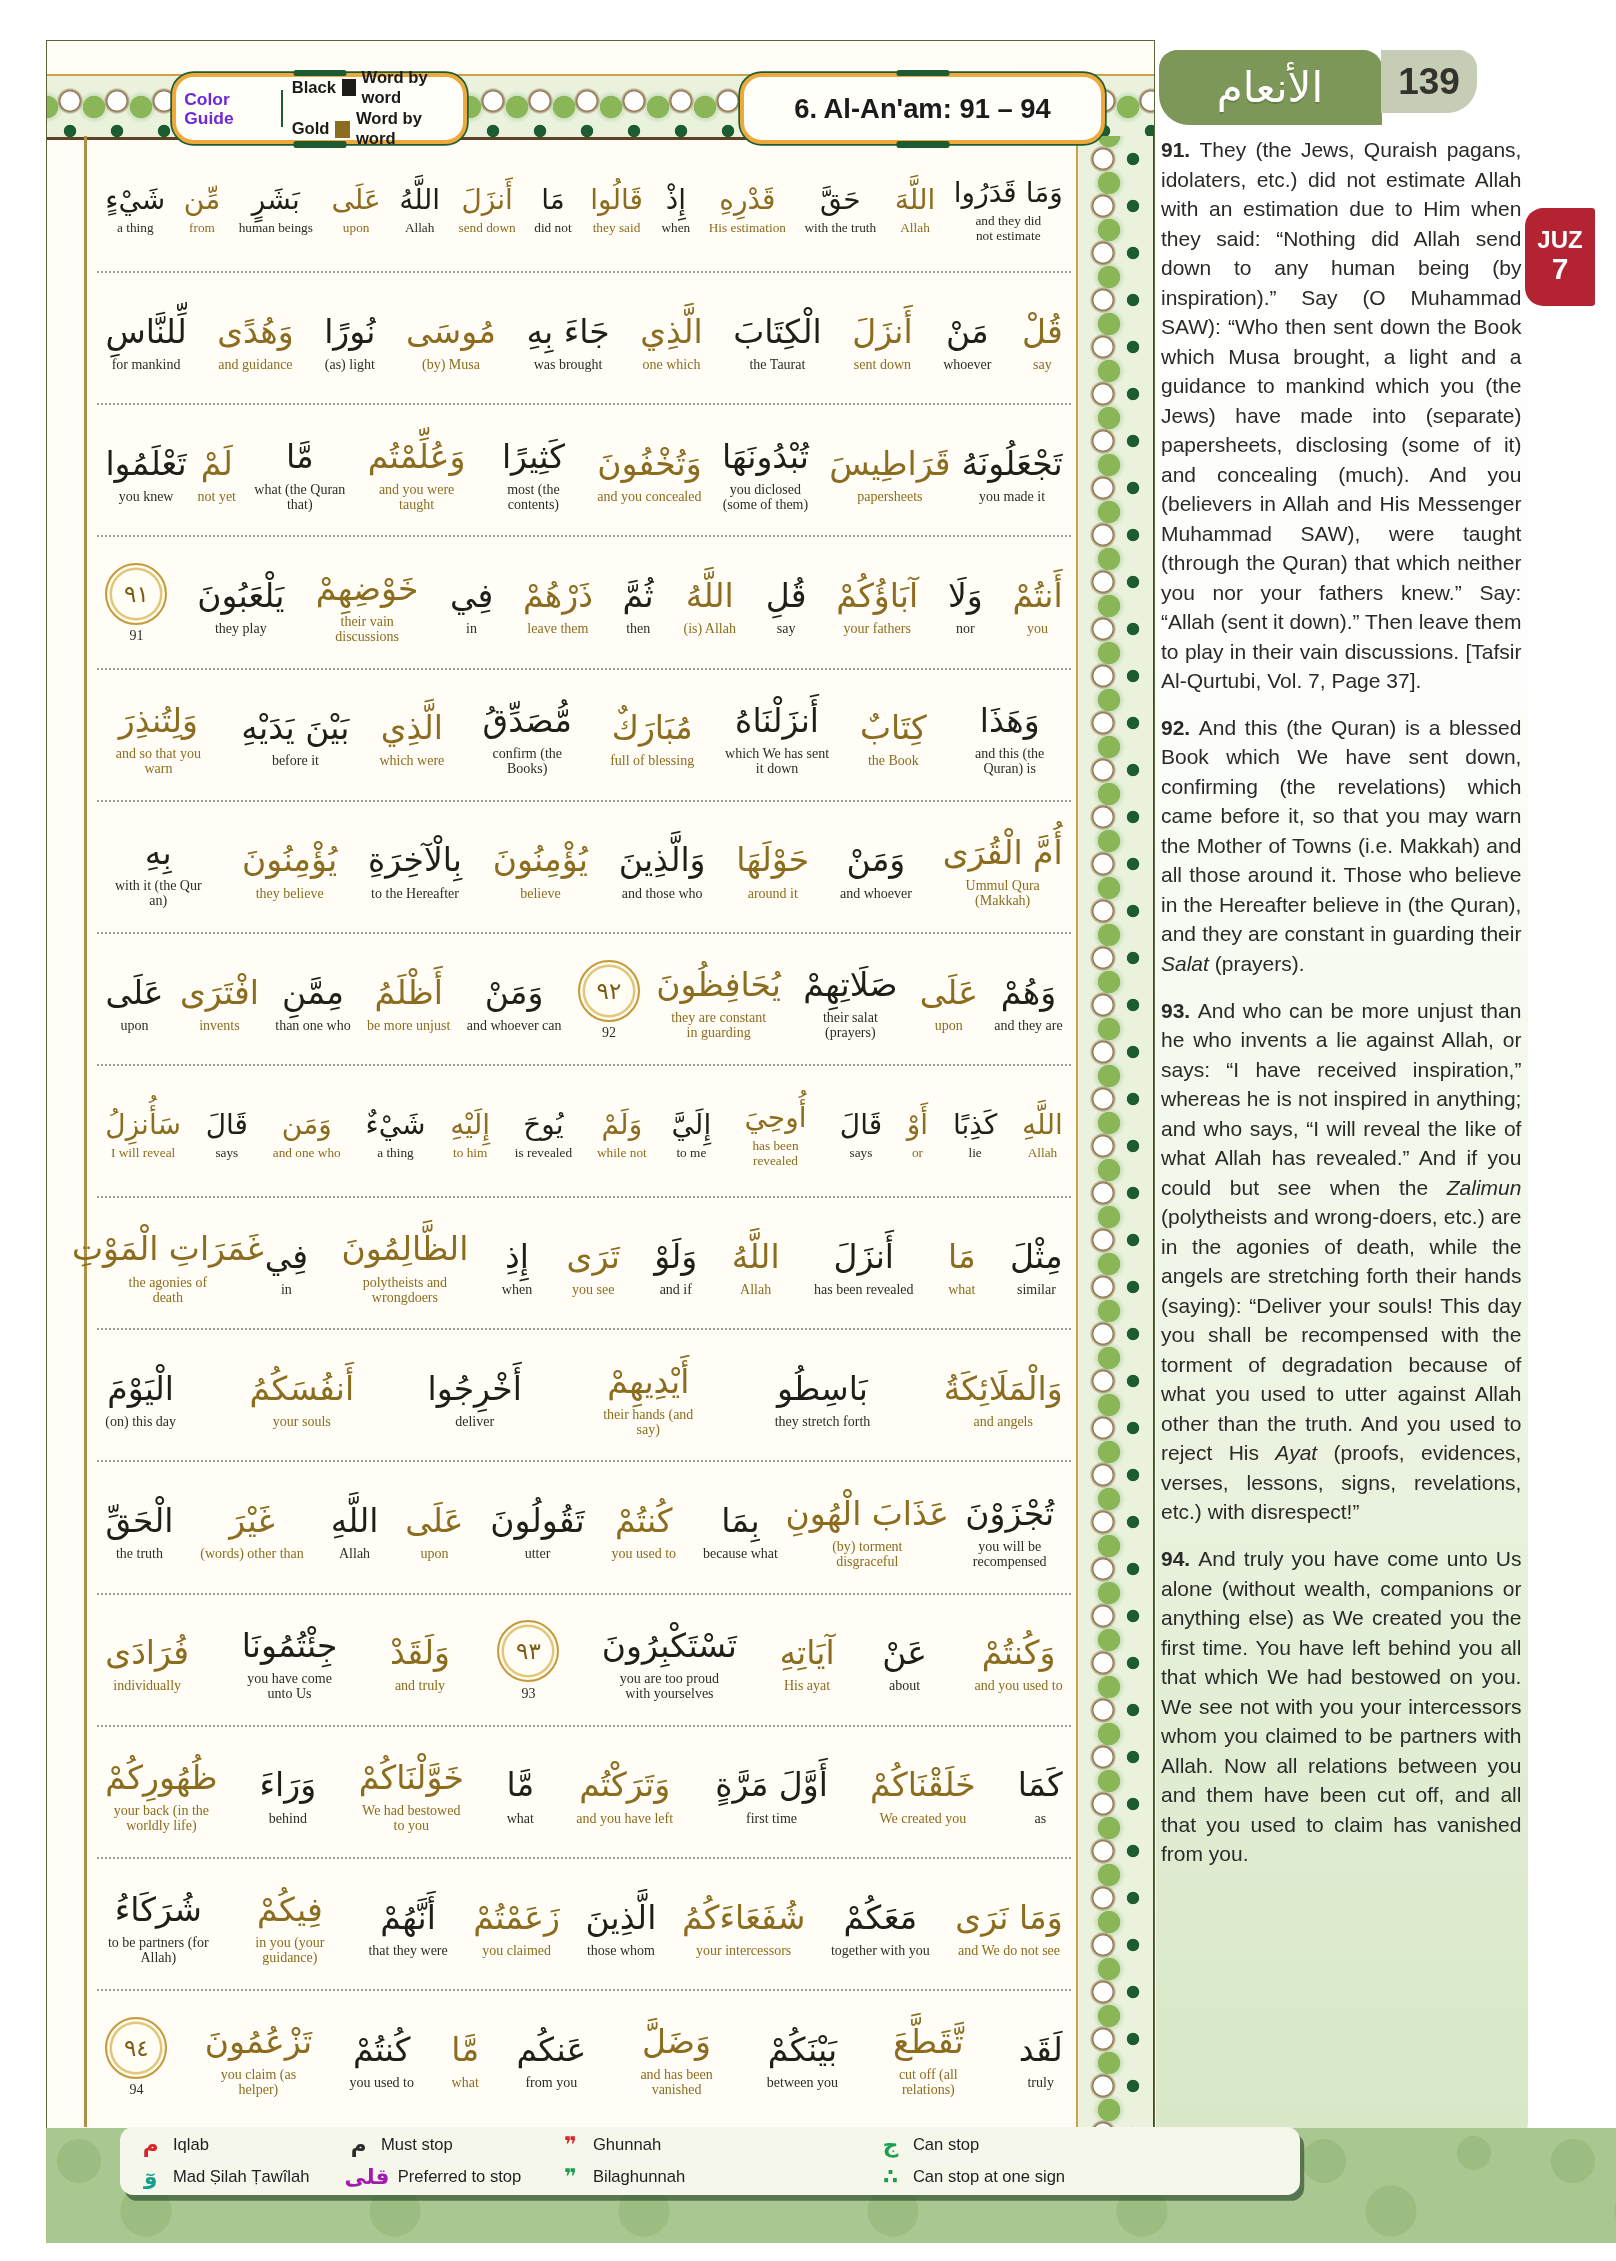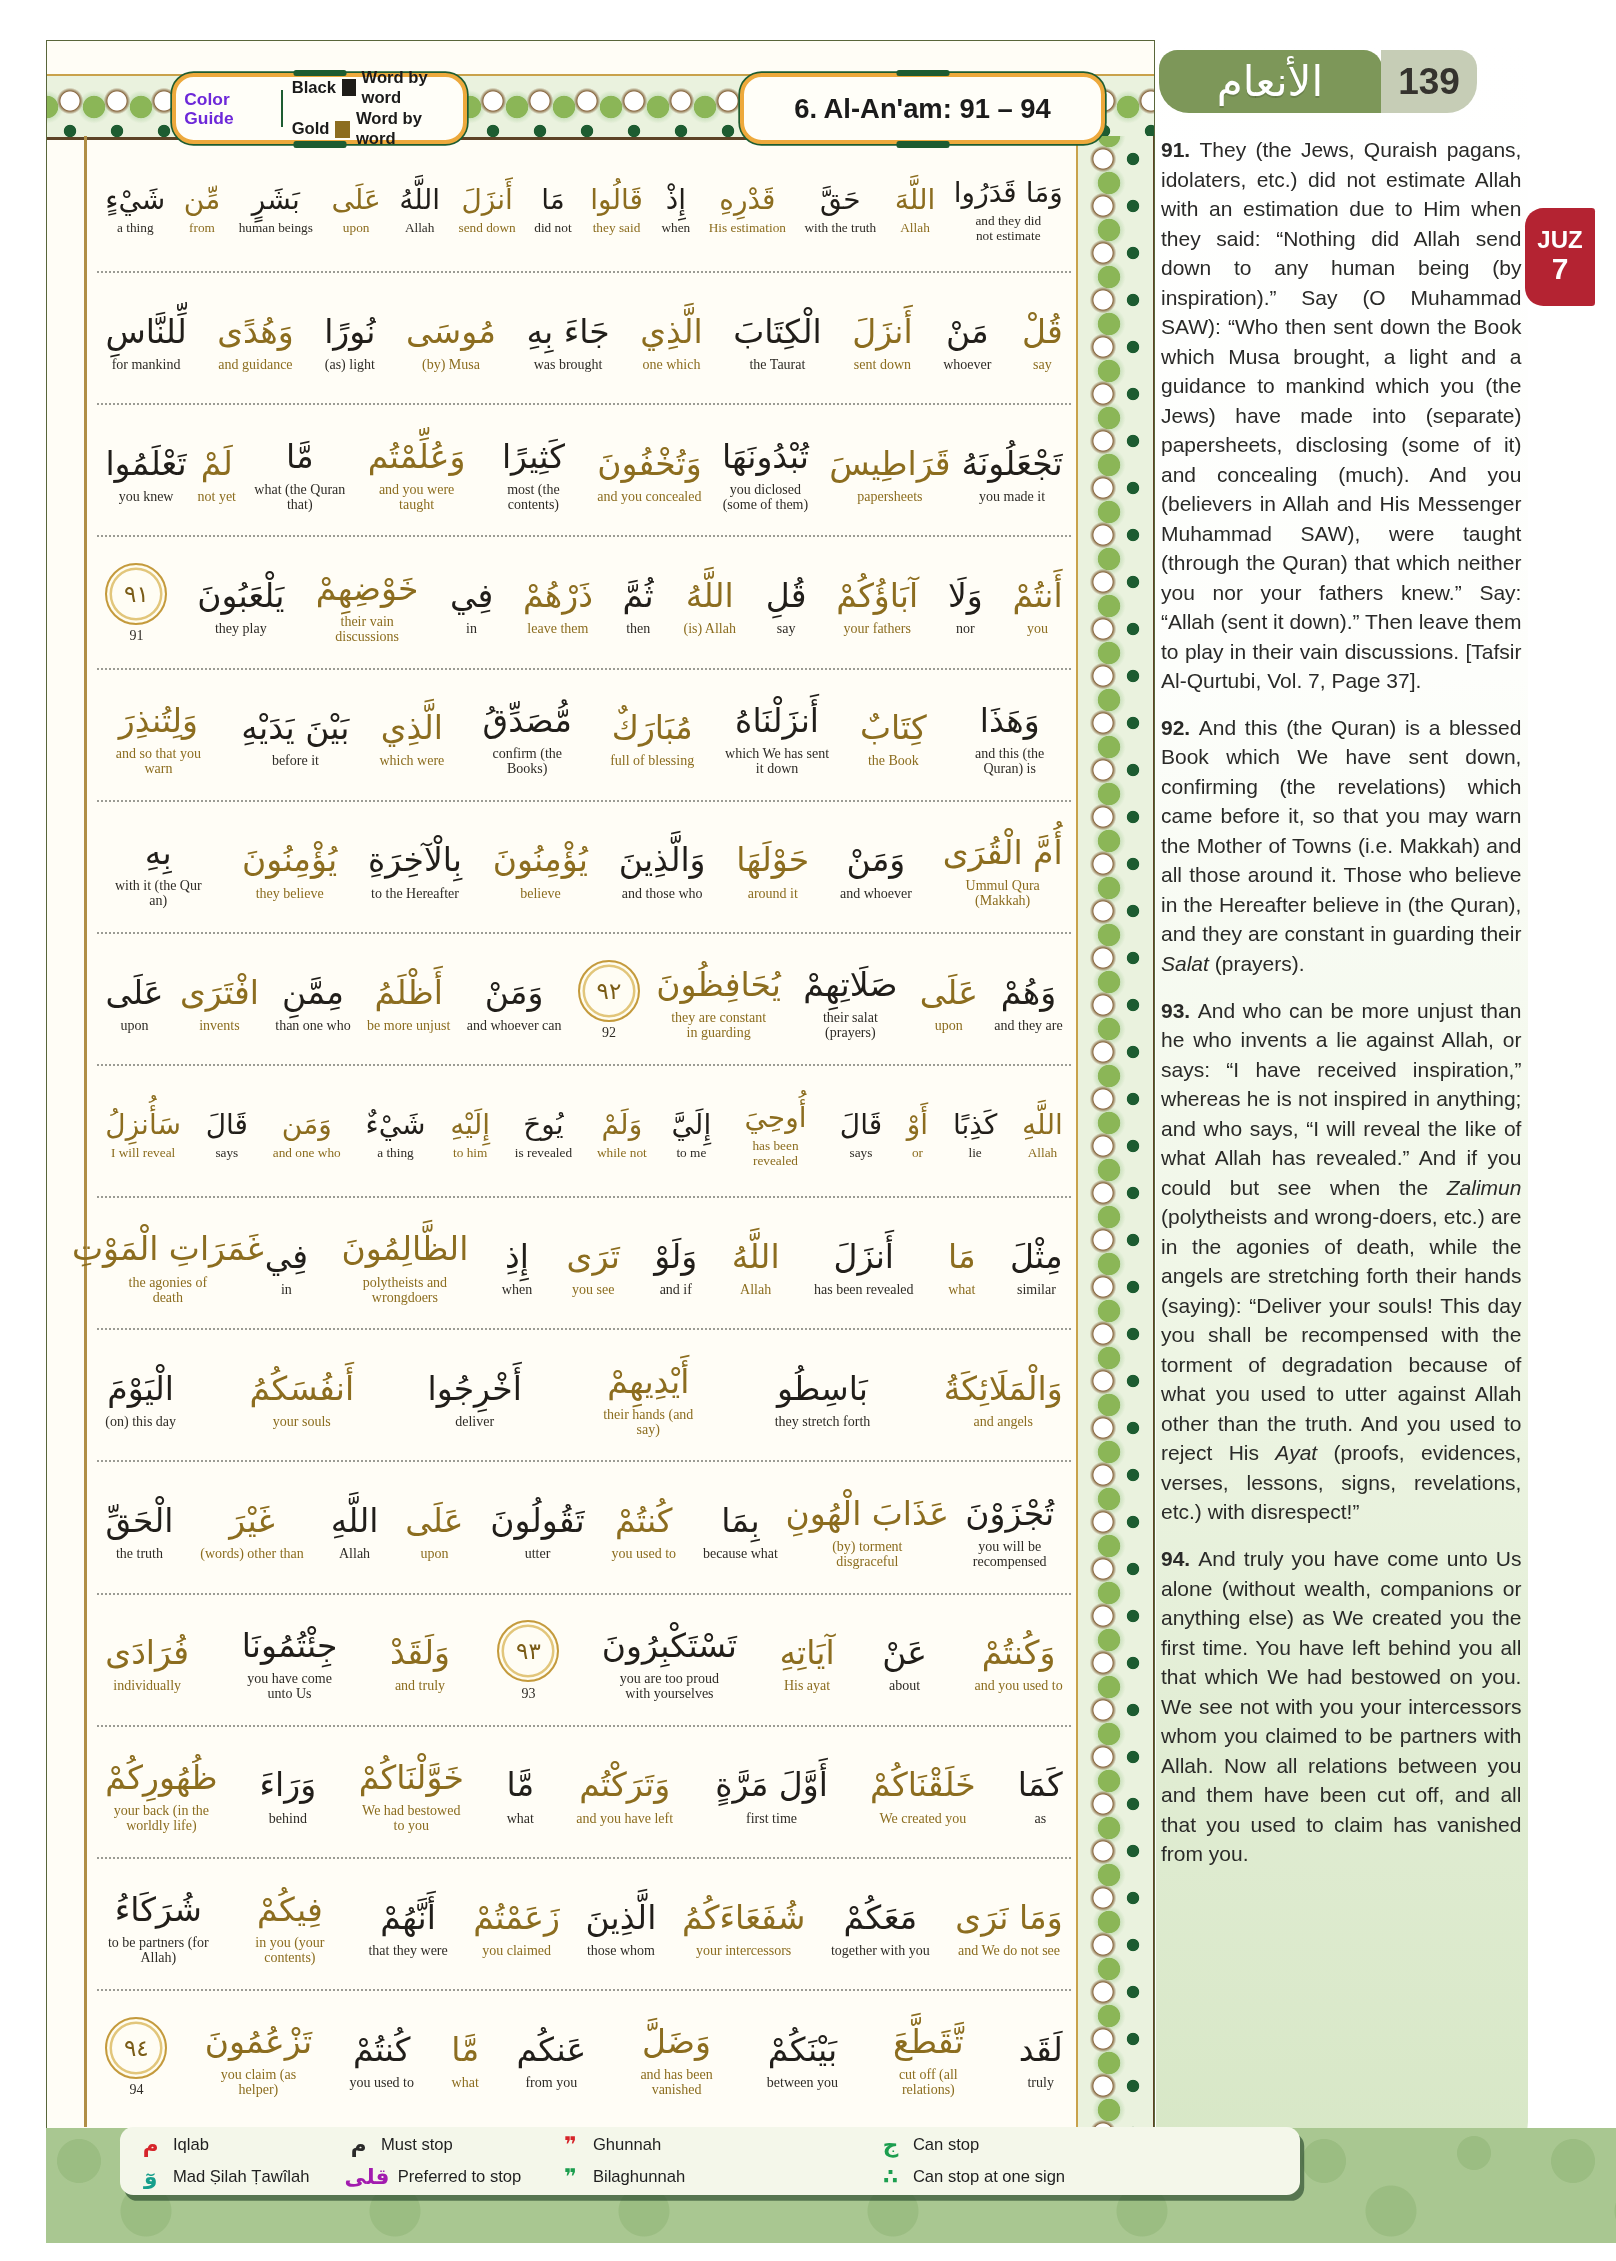--- a/index.html
+++ b/index.html
@@ -63,21 +63,21 @@
   .unit.gold .lbl{color:#8c6d1f;}
   .marker{width:58px;height:58px;border-radius:50%;border:2.5px solid #c49a3c;
           box-shadow:inset 0 0 0 2.5px #fffdf0,inset 0 0 0 5px #e2c67b;background:#fffdf4;
           display:flex;align-items:center;justify-content:center;
           font-family:"DejaVu Sans",sans-serif;font-size:23px;color:#7a5c17;margin-bottom:3.3px;}
 
   
   .tpanel{position:absolute;left:1156px;top:42px;width:372px;height:2118px;
           background:linear-gradient(180deg,#ffffff 0%,#fdfefb 30%,#eef5e4 62%,#e0ecd2 82%,#d7e7c6 100%);
           border-bottom-right-radius:38px;border-bottom-left-radius:6.6px;}
-  .surahbar{position:absolute;left:2.5px;top:8.3px;width:223px;height:63px;background:#7d9759;
+  .surahbar{position:absolute;left:2.5px;top:8.3px;width:223px;height:75px;background:#7d9759;
             border-radius:18.3px 18.3px 0 30px;display:flex;align-items:center;justify-content:center;}
   .surah-callig{font-family:"DejaVu Sans",sans-serif;font-size:42px;color:#ffffff;
                 text-shadow:0 1.7px 0 rgba(0,0,0,.15);}
   .pagenum{position:absolute;left:225px;top:8.3px;width:96px;height:63px;background:#c6cdb6;
            border-radius:0 18.3px 30px 0;display:flex;align-items:center;justify-content:center;
            font-size:37px;font-weight:bold;color:#35332e;}
   .ttext{position:absolute;left:5px;right:6.6px;top:93px;}
   .tp{font-size:21px;line-height:29.5px;color:#2a2a28;text-align:justify;margin:0 0 17.4px 0;}
   .tp b{font-weight:bold;}
   .tp em{font-style:italic;}
@@ -678,21 +678,21 @@
           <div class="unit gold">
             <span class="ar">زَعَمْتُمْ</span>
             <span class="lbl">you claimed</span>
           </div>
           <div class="unit">
             <span class="ar">أَنَّهُمْ</span>
             <span class="lbl">that they were</span>
           </div>
           <div class="unit gold">
             <span class="ar">فِيكُمْ</span>
-            <span class="lbl">in you (your contents)</span>
+            <span class="lbl">in you (your guidance)</span>
           </div>
           <div class="unit">
             <span class="ar">شُرَكَاءُ</span>
             <span class="lbl">to be partners (for Allah)</span>
           </div>
         </div>
         <div class="vrow" dir="rtl">
           <div class="unit">
             <span class="ar">لَقَد</span>
             <span class="lbl">truly</span>

